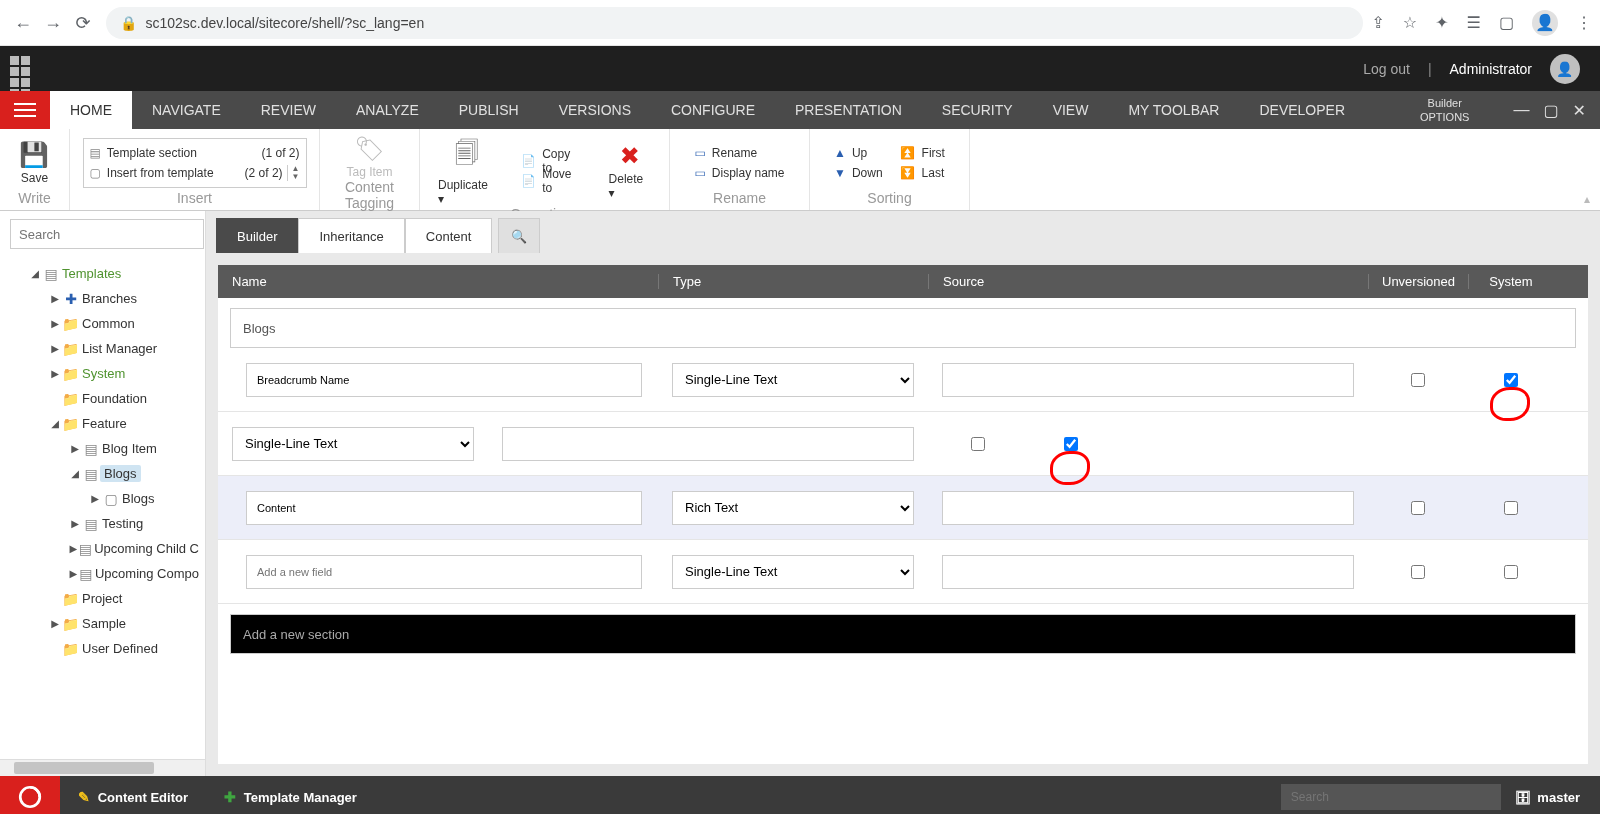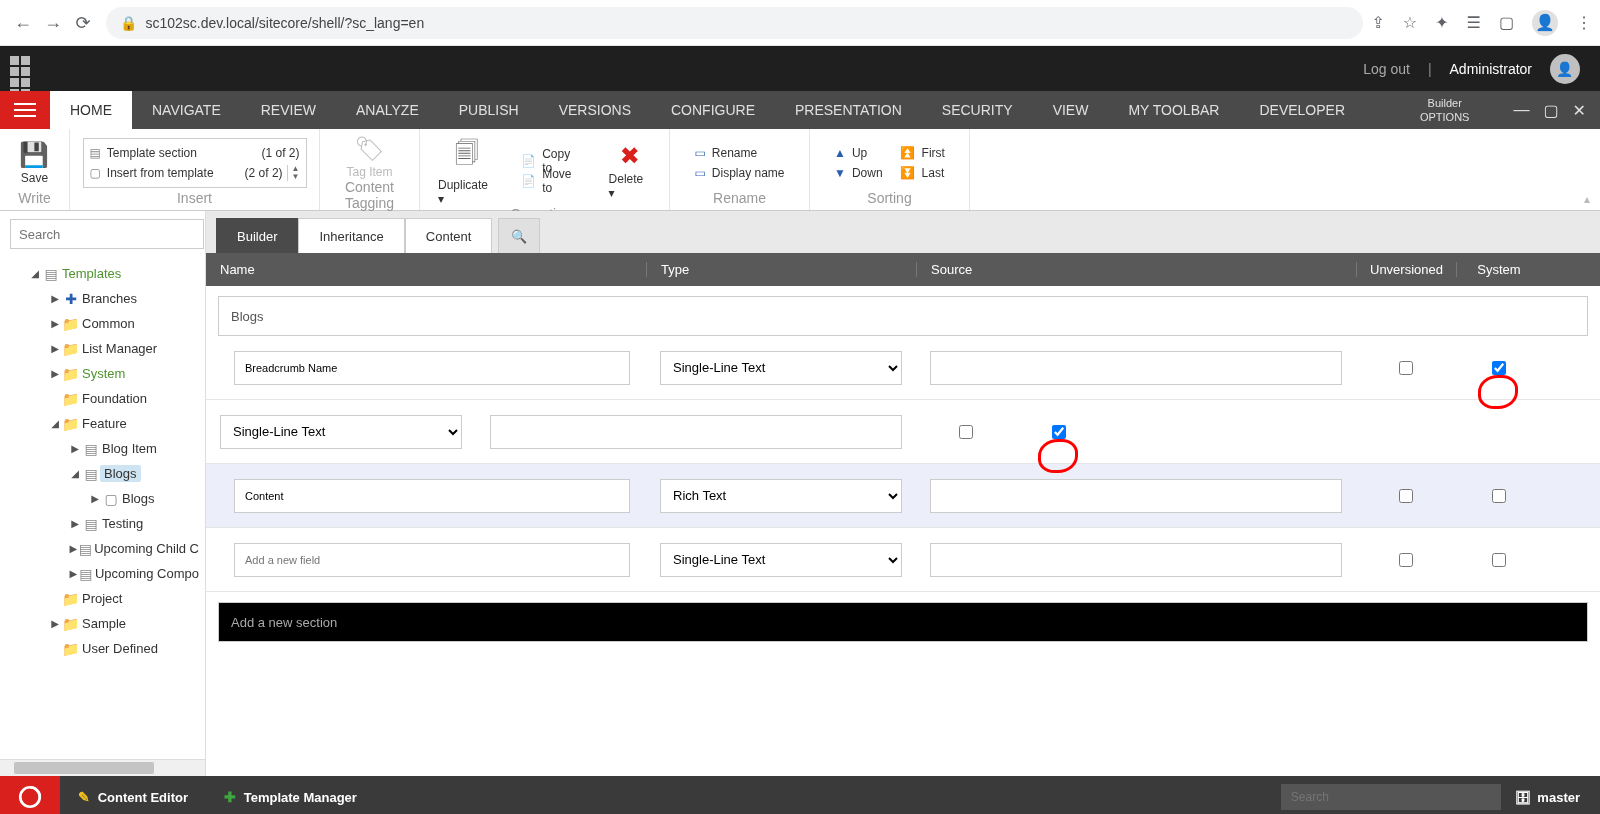--- a/index.html
+++ b/index.html
@@ -70,21 +70,21 @@
 .puzzle-ico { color:#2a5fb0; }
 .pad-1{padding-left:28px}.pad-2{padding-left:48px}.pad-3{padding-left:68px}.pad-4{padding-left:88px}
 
 
 .main { flex:1; background:#e9e9e9; display:flex; flex-direction:column; }
 .tabbar { height:42px; display:flex; align-items:flex-end; padding:0 10px; gap:0; }
 .tab { height:35px; padding:0 20px; display:flex; align-items:center; background:#fff; border:1px solid #ccc; border-bottom:none; cursor:pointer; font-size:13px; }
 .tab.active { background:#4a4a4a; color:#fff; border-color:#4a4a4a; }
 .tab.icon-tab { margin-left:6px; background:#e0e0e0; width:42px; justify-content:center; }
 
-.grid-area { flex:1; background:#fff; margin:0; overflow:auto; position:relative; }
+.grid-area { flex:1; background:#fff; margin:12px; overflow:auto; position:relative; }
 .grid-header { height:33px; background:#595959; color:#fff; display:flex; align-items:center; font-size:13px; }
 .col-name{width:440px; padding-left:14px;}
 .col-type{width:270px; padding-left:14px; border-left:1px solid #777;}
 .col-source{width:440px; padding-left:14px; border-left:1px solid #777;}
 .col-unv{width:100px; text-align:center; border-left:1px solid #777;}
 .col-shared{width:85px; text-align:center; border-left:1px solid #777;}
 
 .section-row { height:40px; border:1px solid #ccc; margin:10px 12px 0; display:flex; align-items:center; padding:0 12px; color:#555; background:#fff; }
 .data-row { height:64px; display:flex; align-items:center; border-bottom:1px solid #e5e5e5; }
 .data-row.highlighted { background:#eceef9; }

